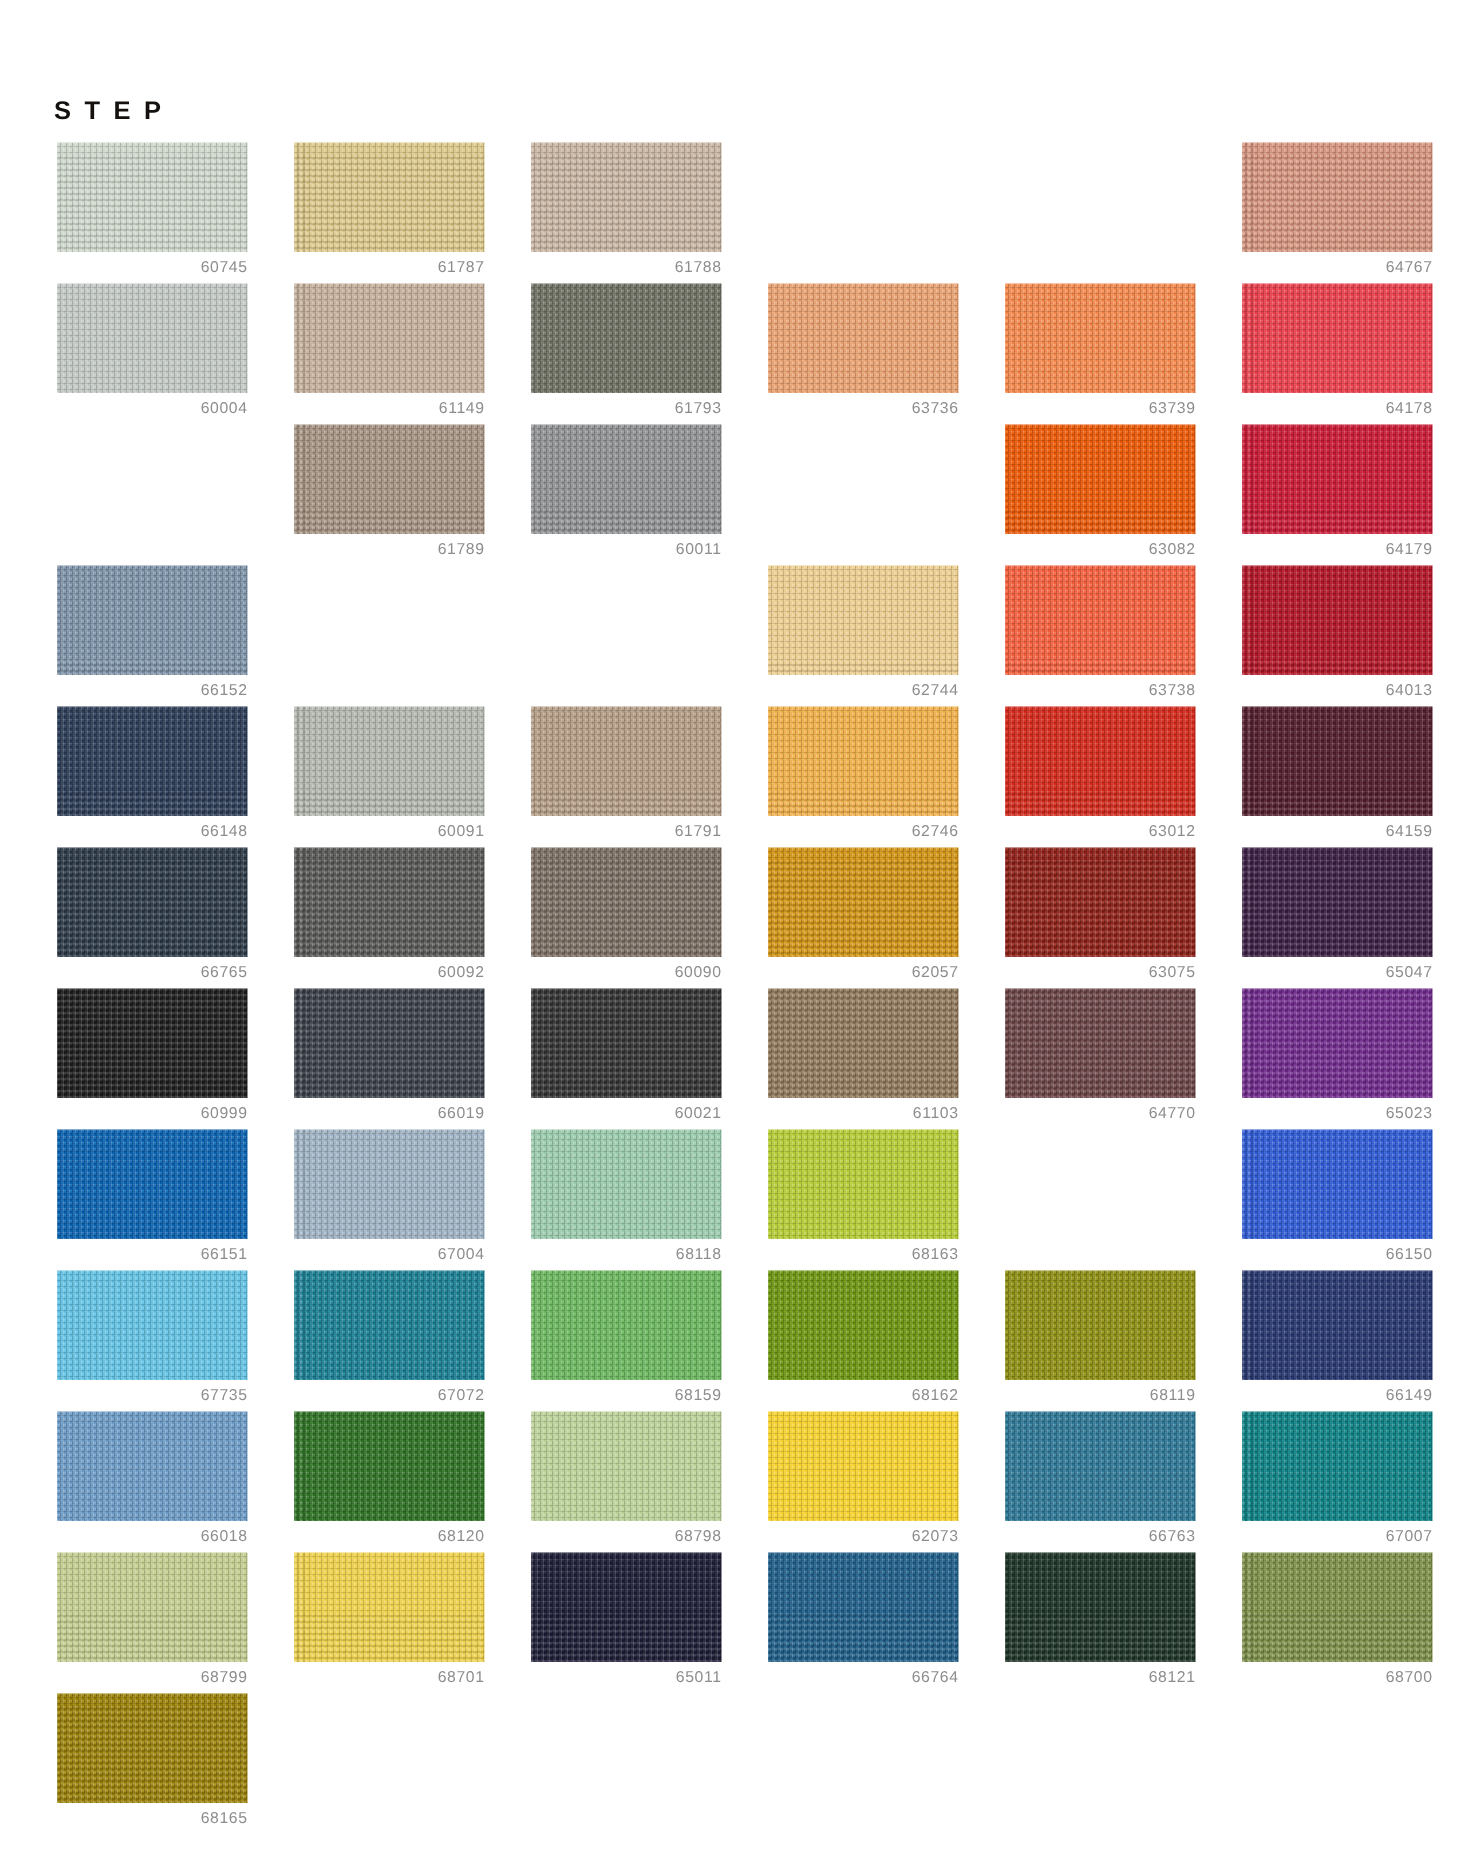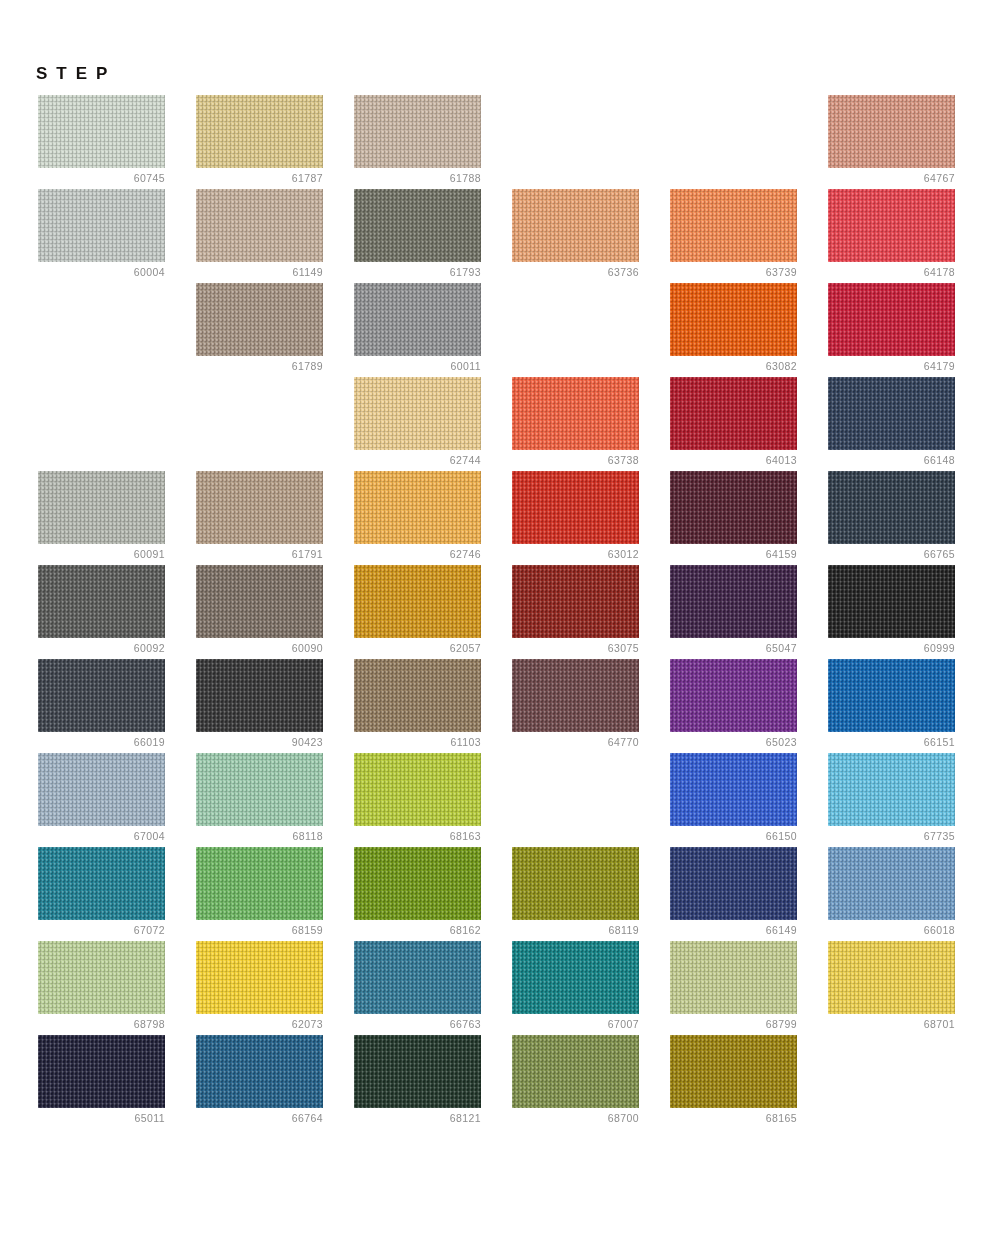--- a/index.html
+++ b/index.html
@@ -172,20 +172,24 @@
       </div>
       <div class="cell empty"></div>
       <div class="cell">
         <div class="swatch" style="background-color: rgb(234, 89, 6);"></div>
         <div class="label">63082</div>
       </div>
       <div class="cell">
         <div class="swatch" style="background-color: rgb(200, 25, 53);"></div>
         <div class="label">64179</div>
       </div>
+      <div class="cell">
+        <div class="swatch" style="background-color: rgb(126, 147, 168);"></div>
+        <div class="label">66152</div>
+      </div>
       <div class="cell empty"></div>
       <div class="cell empty"></div>
       <div class="cell">
         <div class="swatch" style="background-color: rgb(236, 206, 145);"></div>
         <div class="label">62744</div>
       </div>
       <div class="cell">
         <div class="swatch" style="background-color: rgb(242, 96, 62);"></div>
         <div class="label">63738</div>
       </div>
@@ -244,21 +248,21 @@
       <div class="cell">
         <div class="swatch" style="background-color: rgb(30, 30, 30);"></div>
         <div class="label">60999</div>
       </div>
       <div class="cell">
         <div class="swatch" style="background-color: rgb(58, 64, 73);"></div>
         <div class="label">66019</div>
       </div>
       <div class="cell">
         <div class="swatch" style="background-color: rgb(51, 51, 52);"></div>
-        <div class="label">90423</div>
+        <div class="label">60021</div>
       </div>
       <div class="cell">
         <div class="swatch" style="background-color: rgb(145, 122, 92);"></div>
         <div class="label">61103</div>
       </div>
       <div class="cell">
         <div class="swatch" style="background-color: rgb(108, 69, 71);"></div>
         <div class="label">64770</div>
       </div>
       <div class="cell">
@@ -308,20 +312,24 @@
       </div>
       <div class="cell">
         <div class="swatch" style="background-color: rgb(39, 54, 111);"></div>
         <div class="label">66149</div>
       </div>
       <div class="cell">
         <div class="swatch" style="background-color: rgb(110, 155, 197);"></div>
         <div class="label">66018</div>
       </div>
       <div class="cell">
+        <div class="swatch" style="background-color: rgb(47, 114, 37);"></div>
+        <div class="label">68120</div>
+      </div>
+      <div class="cell">
         <div class="swatch" style="background-color: rgb(188, 210, 154);"></div>
         <div class="label">68798</div>
       </div>
       <div class="cell">
         <div class="swatch" style="background-color: rgb(246, 210, 48);"></div>
         <div class="label">62073</div>
       </div>
       <div class="cell">
         <div class="swatch" style="background-color: rgb(46, 119, 149);"></div>
         <div class="label">66763</div>

